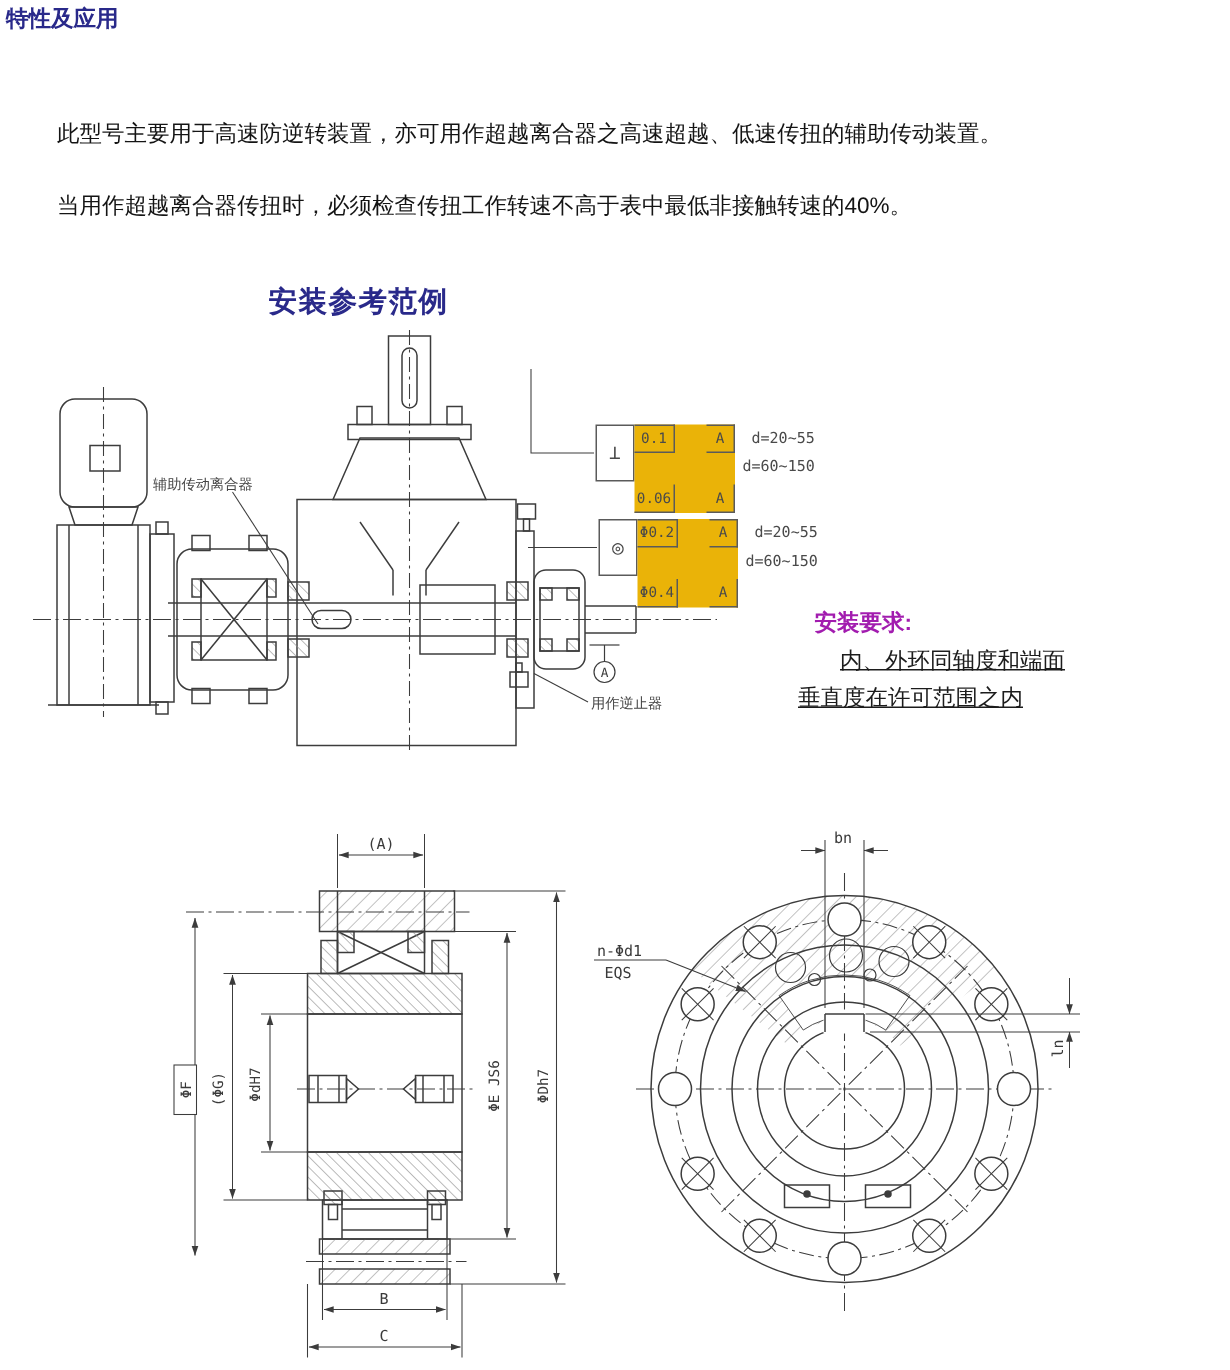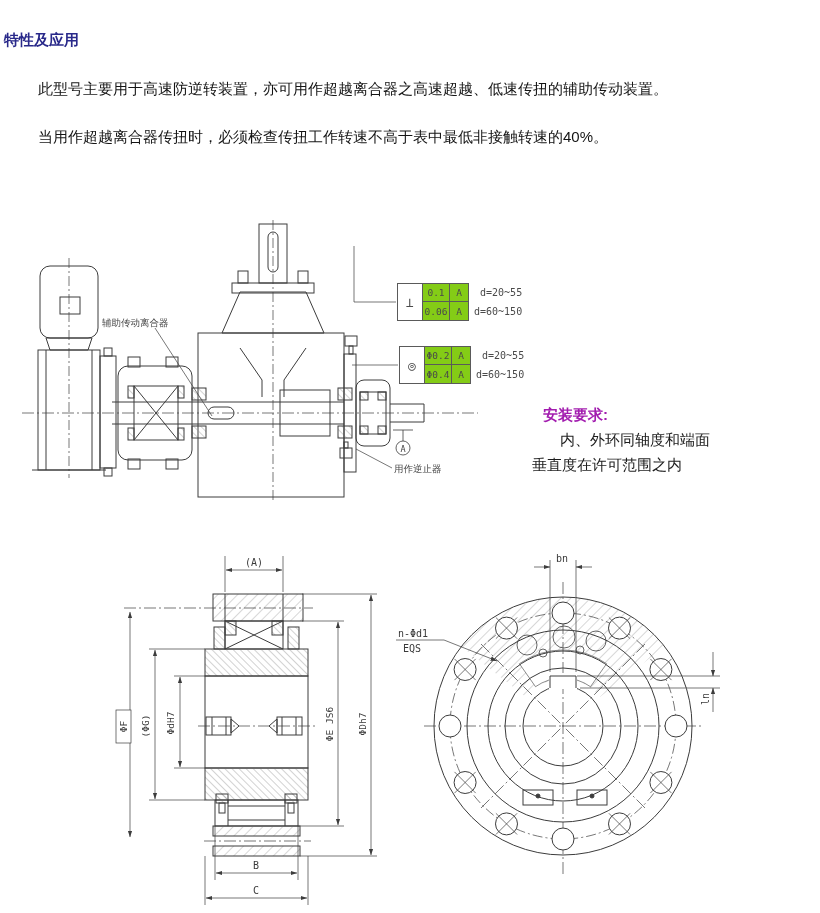--- a/index.html
+++ b/index.html
@@ -1,32 +1,32 @@
 <!DOCTYPE html>
 <html><head>
 <meta charset="utf-8">
 <style>
   html,body{margin:0;padding:0;background:#ffffff;}
   #page{position:relative;width:820px;height:913px;background:#fff;overflow:hidden;
         font-family:"Liberation Sans",sans-serif;}
   svg text{font-family:"DejaVu Sans Mono",monospace;fill:#3a3a3a;}
   svg text.cjk{font-family:"Liberation Sans",sans-serif;fill:#444;}
   .abs{position:absolute;}
-  .title{left:4px;top:3px;font-size:15px;font-weight:bold;color:#29298a;margin-top:28px;}
+  .title{left:4px;top:3px;font-size:15px;font-weight:bold;color:#29298a;}
   .introline{color:#141414;font-size:15px;white-space:nowrap;}
   .h-zh{left:179px;top:188px;font-size:19px;font-weight:bold;color:#29298a;letter-spacing:1px;}
   .h-en{left:544px;top:188px;font-size:19px;font-weight:bold;color:#29298a;}
   .req-title{left:543px;top:406px;font-size:15px;font-weight:bold;color:#a21caf;}
-  .req-line{font-size:15px;color:#1c1c1c;white-space:nowrap;}
+  .req-line{font-size:15px;color:#1c1c1c;white-space:nowrap;text-decoration:underline;}
   
   .tf{position:absolute;display:flex;align-items:flex-start;color:#4a4a4a;
       font-family:"DejaVu Sans Mono",monospace;}
   .tf-sym{width:26px;height:38px;border:1px solid #5a5a5a;box-sizing:border-box;
           display:flex;align-items:center;justify-content:center;font-size:13px;background:#fff;}
-  .tf-grid{display:grid;grid-template-columns:27px 19px;background:#84cc16;}
+  .tf-grid{display:grid;grid-template-columns:27px 19px;background:#eab308;gap:21px;}
   .tf-cell{height:19px;box-sizing:border-box;border-right:1px solid #5a5a5a;
            border-bottom:1px solid #5a5a5a;display:flex;align-items:center;
            justify-content:center;font-size:9.5px;}
   .tf-cell.r1{border-top:1px solid #5a5a5a;}
   .tf-rng{margin-left:5px;display:flex;flex-direction:column;text-align:right;}
   .tf-rng div{height:19px;line-height:19px;font-size:10px;white-space:nowrap;}
 </style>
 </head>
 <body>
 
@@ -332,20 +332,21 @@
   <text font-size="10" text-anchor="middle" transform="rotate(-90 705 699)" x="705" y="702.5">ln</text>
   <text x="398" y="637" font-size="10">n-Φd1</text>
   <text x="403" y="652" font-size="10">EQS</text>
 </svg>
 
 <div class="abs title">特性及应用</div>
 
 <div class="abs introline" style="left:38px;top:80px">此型号主要用于高速防逆转装置，亦可用作超越离合器之高速超越、低速传扭的辅助传动装置。</div>
 <div class="abs introline" style="left:38px;top:128px">当用作超越离合器传扭时，必须检查传扭工作转速不高于表中最低非接触转速的40%。</div>
 
+<div class="abs h-zh">安装参考范例</div>
 
 <div class="tf" style="left:397px;top:283px">
   <div class="tf-sym">⊥</div>
   <div class="tf-grid">
     <div class="tf-cell r1">0.1</div>
     <div class="tf-cell r1">A</div>
     <div class="tf-cell">0.06</div>
     <div class="tf-cell">A</div>
   </div>
   <div class="tf-rng">

